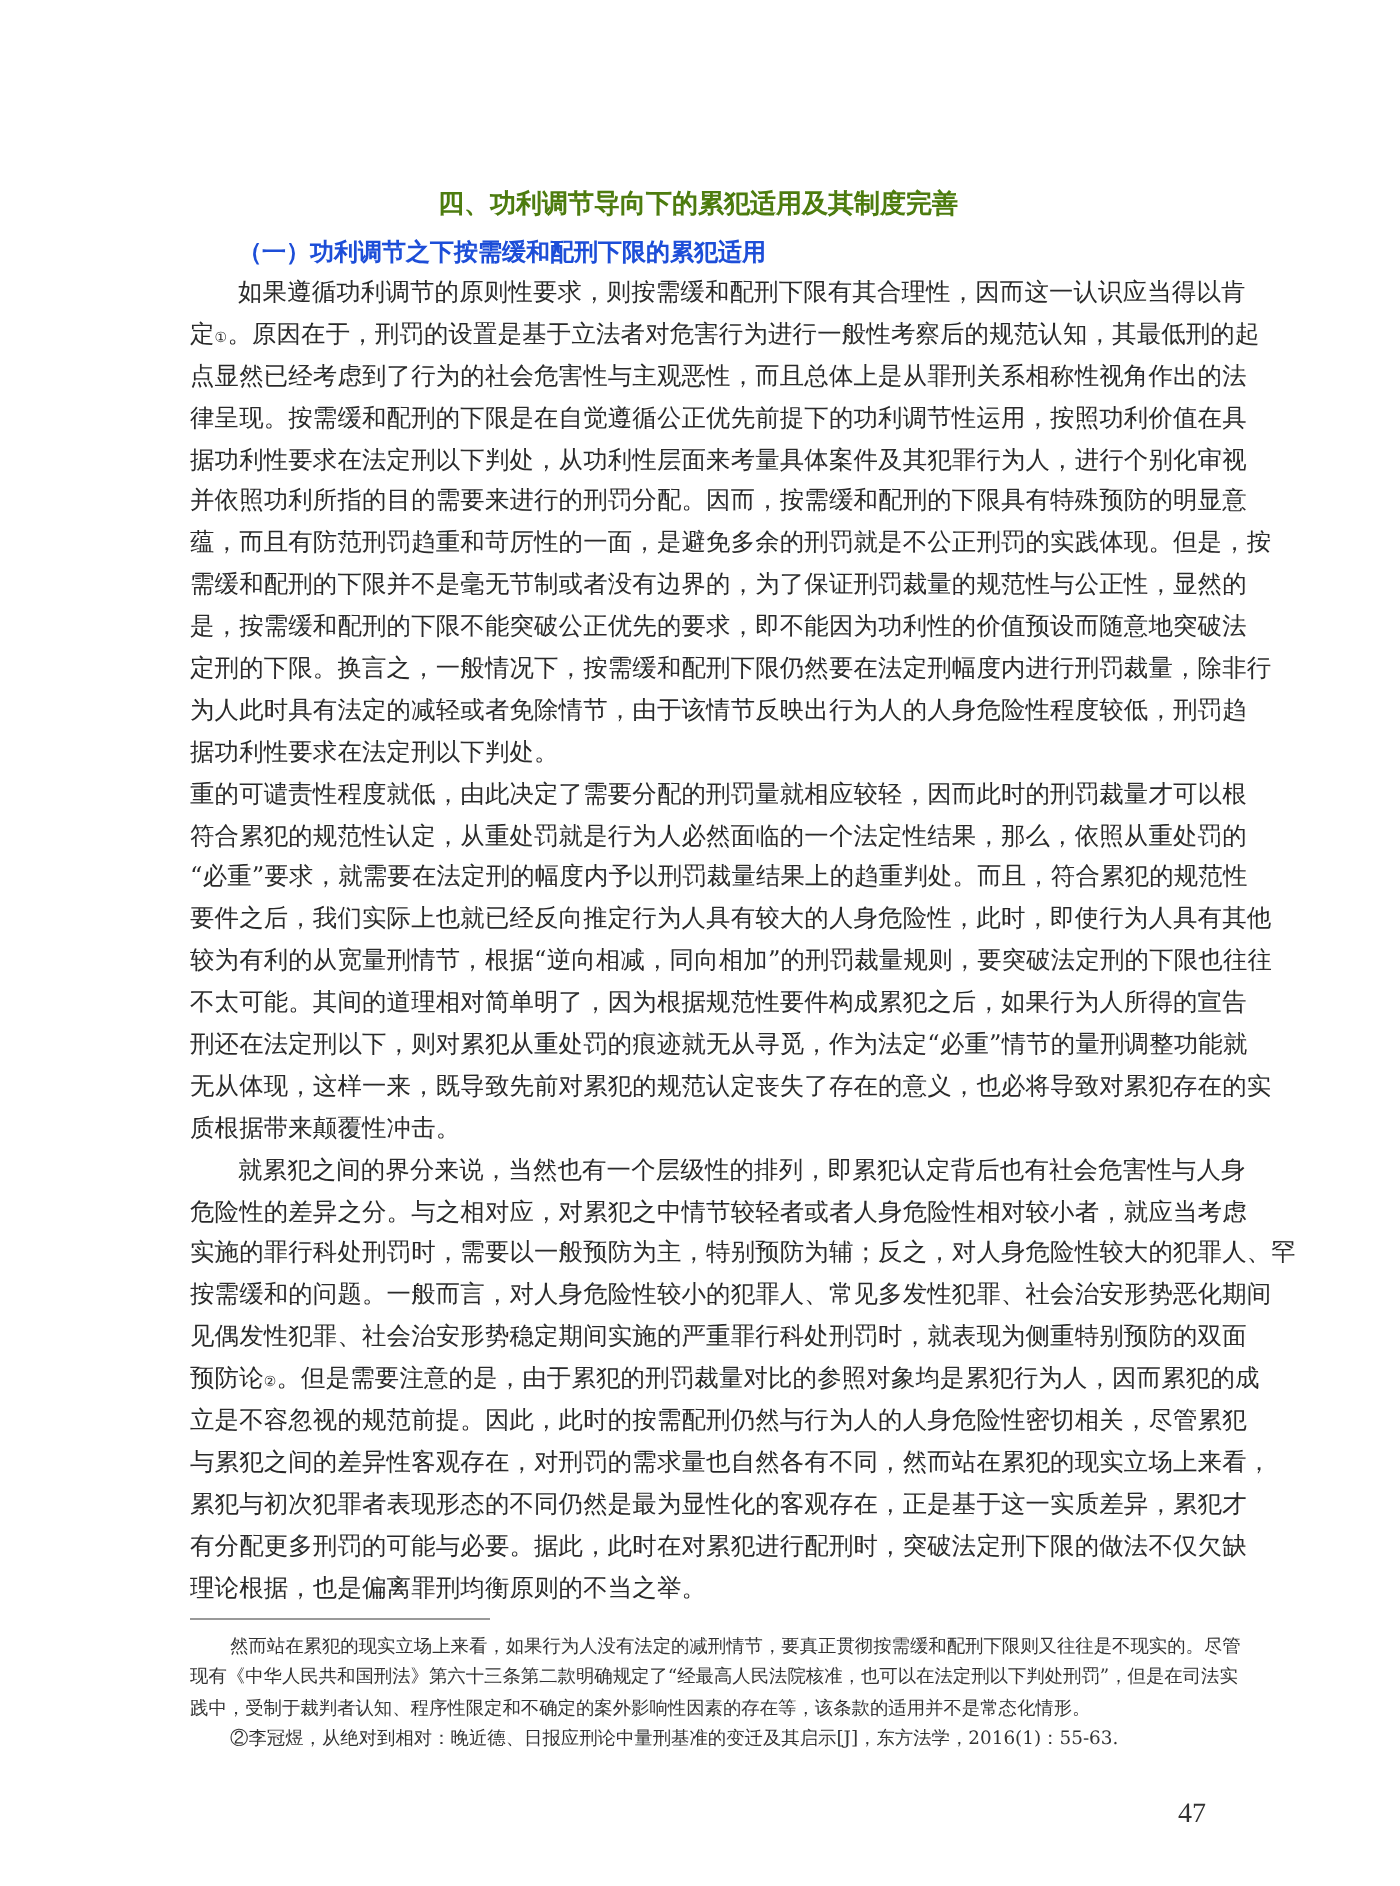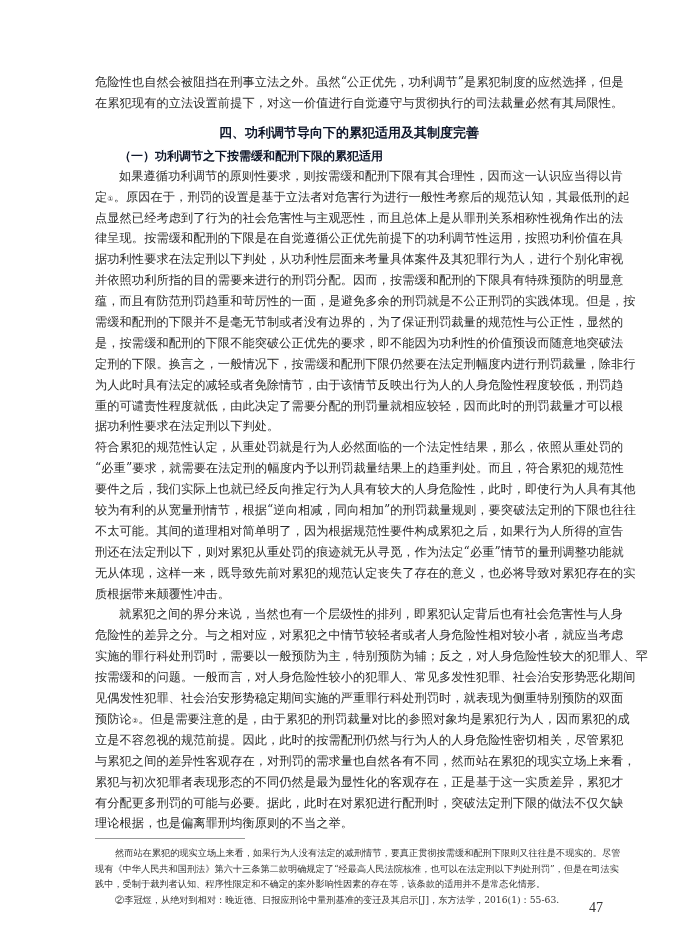--- a/index.html
+++ b/index.html
@@ -13,66 +13,62 @@
       font-size: 12.2px; line-height: 20.9px; height: 20.9px;
       white-space: nowrap; text-align: justify; text-align-last: justify;
       letter-spacing: 0.1px;
     }
     .line.last { text-align-last: left; }
     .line.indent { padding-left: 24px; }
     .sup { font-size: 7px; vertical-align: top; position: relative; top: 2px; }
     .section-title {
       text-align: center; font-family: "DejaVu Sans", "Liberation Sans", sans-serif;
       font-size: 13px; font-weight: bold; height: 22px; line-height: 22px;
-      margin-top: 8px; margin-bottom: 2px; color: #0f172a;
+      margin-top: 20px; margin-bottom: 2px; color: #4d7c0f;
     }
     .sub-title {
       font-family: "DejaVu Sans", "Liberation Sans", sans-serif;
       font-size: 12px; font-weight: bold; height: 20px; line-height: 20px;
-      padding-left: 24px; color: #0f172a;
+      padding-left: 24px; color: #1d4ed8;
     }
     .rule { width: 150px; height: 1px; background: #999; margin: 4px 0 6px 0; }
     .fn {
       font-size: 9.2px; line-height: 15.5px; height: 15.5px; white-space: nowrap;
       text-align: justify; text-align-last: justify; color: #333;
     }
     .fn.last { text-align-last: left; }
     .fn.indent { padding-left: 20px; }
     .page-number {
       position: absolute; right: 97px; top: 900px; font-size: 14px;
       font-family: "Liberation Serif", serif; color: #333;
     }
   </style>
 </head>
 <body>
 
 <div class="page">
 
-  <div>
-    <div class="line">危险性也自然会被阻挡在刑事立法之外。虽然“公正优先，功利调节”是累犯制度的应然选择，但是</div>
-    <div class="line last">在累犯现有的立法设置前提下，对这一价值进行自觉遵守与贯彻执行的司法裁量必然有其局限性。</div>
-  </div>
 
   <div class="section-title">四、功利调节导向下的累犯适用及其制度完善</div>
   <div class="sub-title">（一）功利调节之下按需缓和配刑下限的累犯适用</div>
 
   <div>
     <div class="line indent">如果遵循功利调节的原则性要求，则按需缓和配刑下限有其合理性，因而这一认识应当得以肯</div>
     <div class="line"><span>定</span><span class="sup">①</span><span>。原因在于，刑罚的设置是基于立法者对危害行为进行一般性考察后的规范认知，其最低刑的起</span></div>
     <div class="line">点显然已经考虑到了行为的社会危害性与主观恶性，而且总体上是从罪刑关系相称性视角作出的法</div>
     <div class="line">律呈现。按需缓和配刑的下限是在自觉遵循公正优先前提下的功利调节性运用，按照功利价值在具</div>
     <div class="line">据功利性要求在法定刑以下判处，从功利性层面来考量具体案件及其犯罪行为人，进行个别化审视</div>
     <div class="line">并依照功利所指的目的需要来进行的刑罚分配。因而，按需缓和配刑的下限具有特殊预防的明显意</div>
     <div class="line">蕴，而且有防范刑罚趋重和苛厉性的一面，是避免多余的刑罚就是不公正刑罚的实践体现。但是，按</div>
     <div class="line">需缓和配刑的下限并不是毫无节制或者没有边界的，为了保证刑罚裁量的规范性与公正性，显然的</div>
     <div class="line">是，按需缓和配刑的下限不能突破公正优先的要求，即不能因为功利性的价值预设而随意地突破法</div>
     <div class="line">定刑的下限。换言之，一般情况下，按需缓和配刑下限仍然要在法定刑幅度内进行刑罚裁量，除非行</div>
     <div class="line">为人此时具有法定的减轻或者免除情节，由于该情节反映出行为人的人身危险性程度较低，刑罚趋</div>
+    <div class="line last">据功利性要求在法定刑以下判处。</div>
     <div class="line">重的可谴责性程度就低，由此决定了需要分配的刑罚量就相应较轻，因而此时的刑罚裁量才可以根</div>
-    <div class="line last">据功利性要求在法定刑以下判处。</div>
   </div>
 
   <div>
     <div class="line">符合累犯的规范性认定，从重处罚就是行为人必然面临的一个法定性结果，那么，依照从重处罚的</div>
     <div class="line">“必重”要求，就需要在法定刑的幅度内予以刑罚裁量结果上的趋重判处。而且，符合累犯的规范性</div>
     <div class="line">要件之后，我们实际上也就已经反向推定行为人具有较大的人身危险性，此时，即使行为人具有其他</div>
     <div class="line">较为有利的从宽量刑情节，根据“逆向相减，同向相加”的刑罚裁量规则，要突破法定刑的下限也往往</div>
     <div class="line">不太可能。其间的道理相对简单明了，因为根据规范性要件构成累犯之后，如果行为人所得的宣告</div>
     <div class="line">刑还在法定刑以下，则对累犯从重处罚的痕迹就无从寻觅，作为法定“必重”情节的量刑调整功能就</div>
     <div class="line">无从体现，这样一来，既导致先前对累犯的规范认定丧失了存在的意义，也必将导致对累犯存在的实</div>

